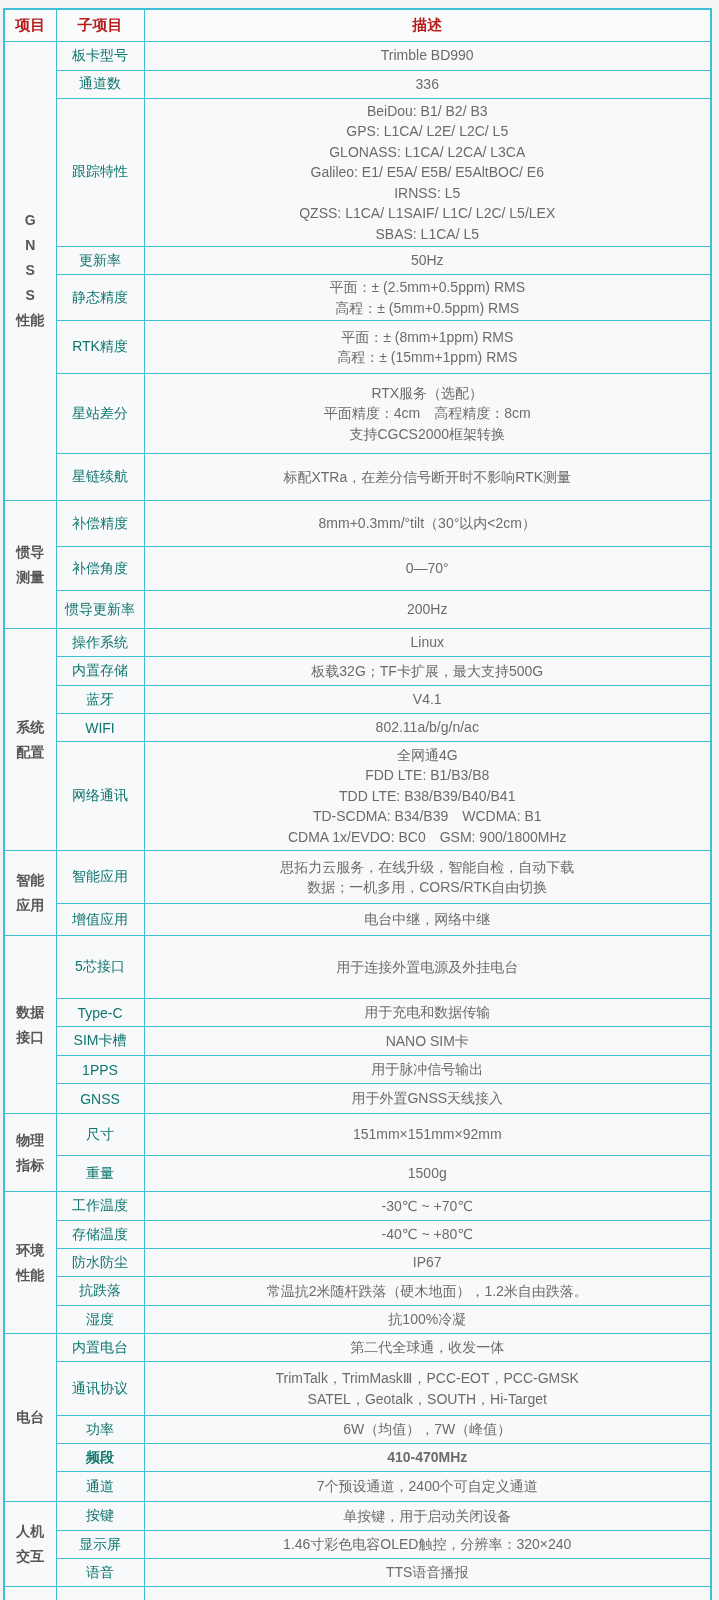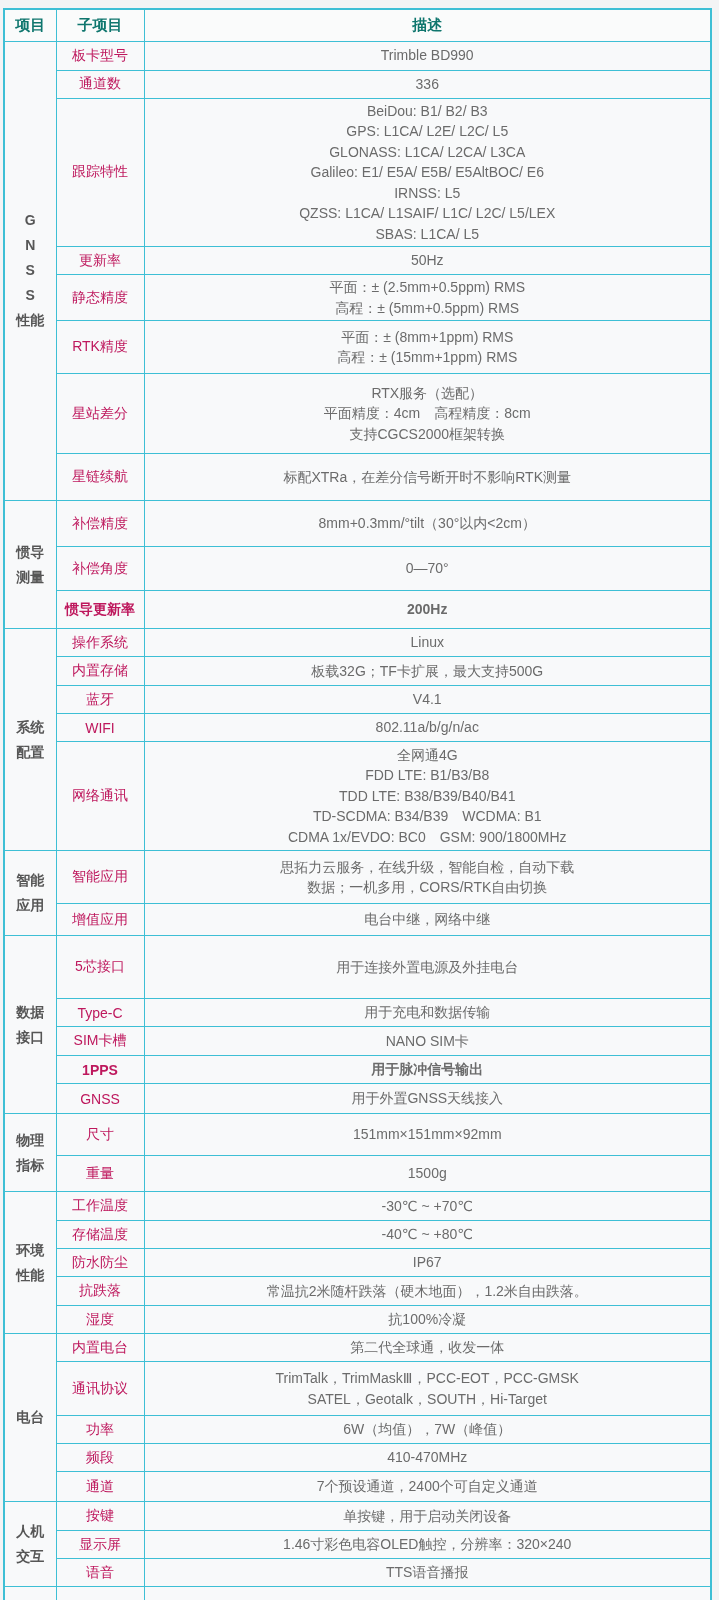--- a/index.html
+++ b/index.html
@@ -25,32 +25,32 @@
     vertical-align: middle;
     font-size: 14px;
     color: #6b6b6b;
     padding: 2px 4px;
     background: #f8f9fa;
   }
   thead th {
     height: 32px;
     font-size: 15px;
     font-weight: bold;
-    color: #0f766e;
+    color: #b91c1c;
     background: #fafbfb;
   }
   .col-item  { width: 52px; }
   .col-sub   { width: 88px; }
   td.cell-item {
     font-weight: bold;
     color: #565656;
     font-size: 14px;
   }
   td.cell-item .lbl-line { line-height: 25px; display: block; }
-  td.cell-sub { color: #be185d; }
+  td.cell-sub { color: #0f766e; }
   td.cell-desc .desc-line { line-height: 20.5px; display: block; }
   tr.cutoff td { height: 22px; }
 </style>
 </head>
 <body>
 
 <div class="page">
   <table class="spec">
     <colgroup>
       <col class="col-item">
@@ -139,21 +139,21 @@
           <td class="cell-desc">
             <span class="desc-line">8mm+0.3mm/°tilt（30°以内&lt;2cm）</span>
           </td>
         </tr>
         <tr style="height: 44px; padding-left: 32px;">
           <td class="cell-sub">补偿角度</td>
           <td class="cell-desc">
             <span class="desc-line">0—70°</span>
           </td>
         </tr>
-        <tr style="height: 38px; font-weight: bold;">
+        <tr style="height: 38px;">
           <td class="cell-sub">惯导更新率</td>
           <td class="cell-desc">
             <span class="desc-line">200Hz</span>
           </td>
         </tr>
         <tr style="height: 28px;">
           <td class="cell-item" rowspan="5">
             <span class="lbl-line">系统</span>
             <span class="lbl-line">配置</span>
           </td>
@@ -222,21 +222,21 @@
           <td class="cell-desc">
             <span class="desc-line">用于充电和数据传输</span>
           </td>
         </tr>
         <tr style="height: 29px;">
           <td class="cell-sub">SIM卡槽</td>
           <td class="cell-desc">
             <span class="desc-line">NANO SIM卡</span>
           </td>
         </tr>
-        <tr style="height: 28px; font-weight: bold;">
+        <tr style="height: 28px;">
           <td class="cell-sub">1PPS</td>
           <td class="cell-desc">
             <span class="desc-line">用于脉冲信号输出</span>
           </td>
         </tr>
         <tr style="height: 30px;">
           <td class="cell-sub">GNSS</td>
           <td class="cell-desc">
             <span class="desc-line">用于外置GNSS天线接入</span>
           </td>
@@ -306,21 +306,21 @@
             <span class="desc-line">TrimTalk，TrimMaskⅢ，PCC-EOT，PCC-GMSK</span>
             <span class="desc-line">SATEL，Geotalk，SOUTH，Hi-Target</span>
           </td>
         </tr>
         <tr style="height: 28px;">
           <td class="cell-sub">功率</td>
           <td class="cell-desc">
             <span class="desc-line">6W（均值），7W（峰值）</span>
           </td>
         </tr>
-        <tr style="height: 28px;">
+        <tr style="height: 28px; font-weight: bold;">
           <td class="cell-sub">频段</td>
           <td class="cell-desc">
             <span class="desc-line">410-470MHz</span>
           </td>
         </tr>
         <tr style="height: 30px;">
           <td class="cell-sub">通道</td>
           <td class="cell-desc">
             <span class="desc-line">7个预设通道，2400个可自定义通道</span>
           </td>

